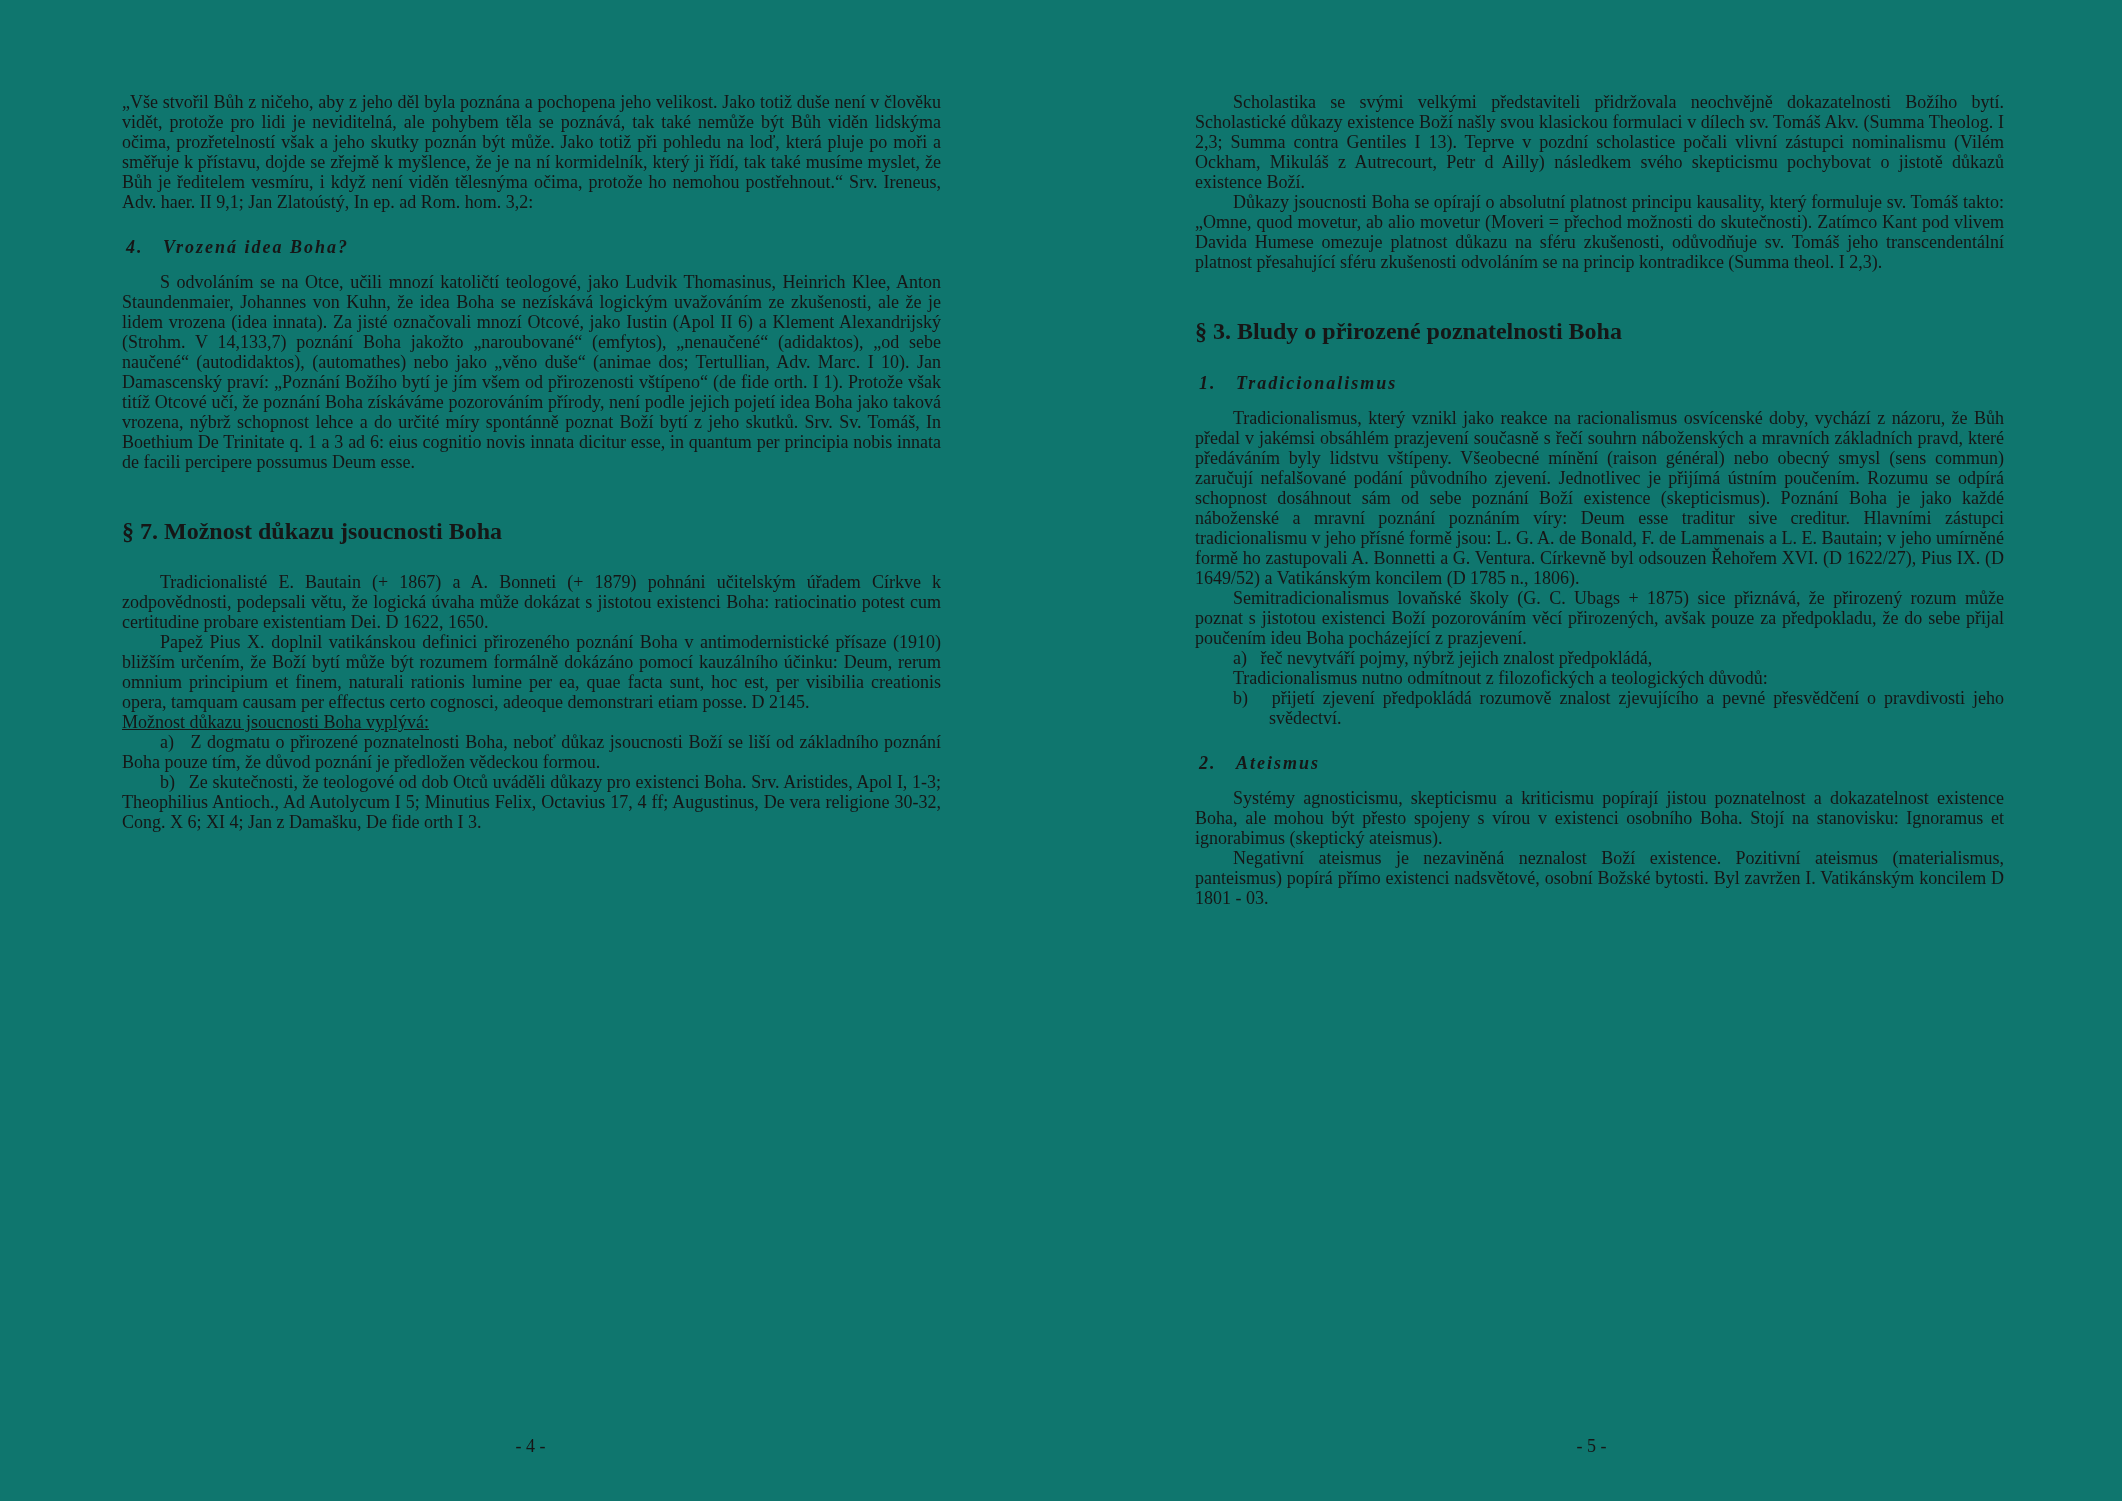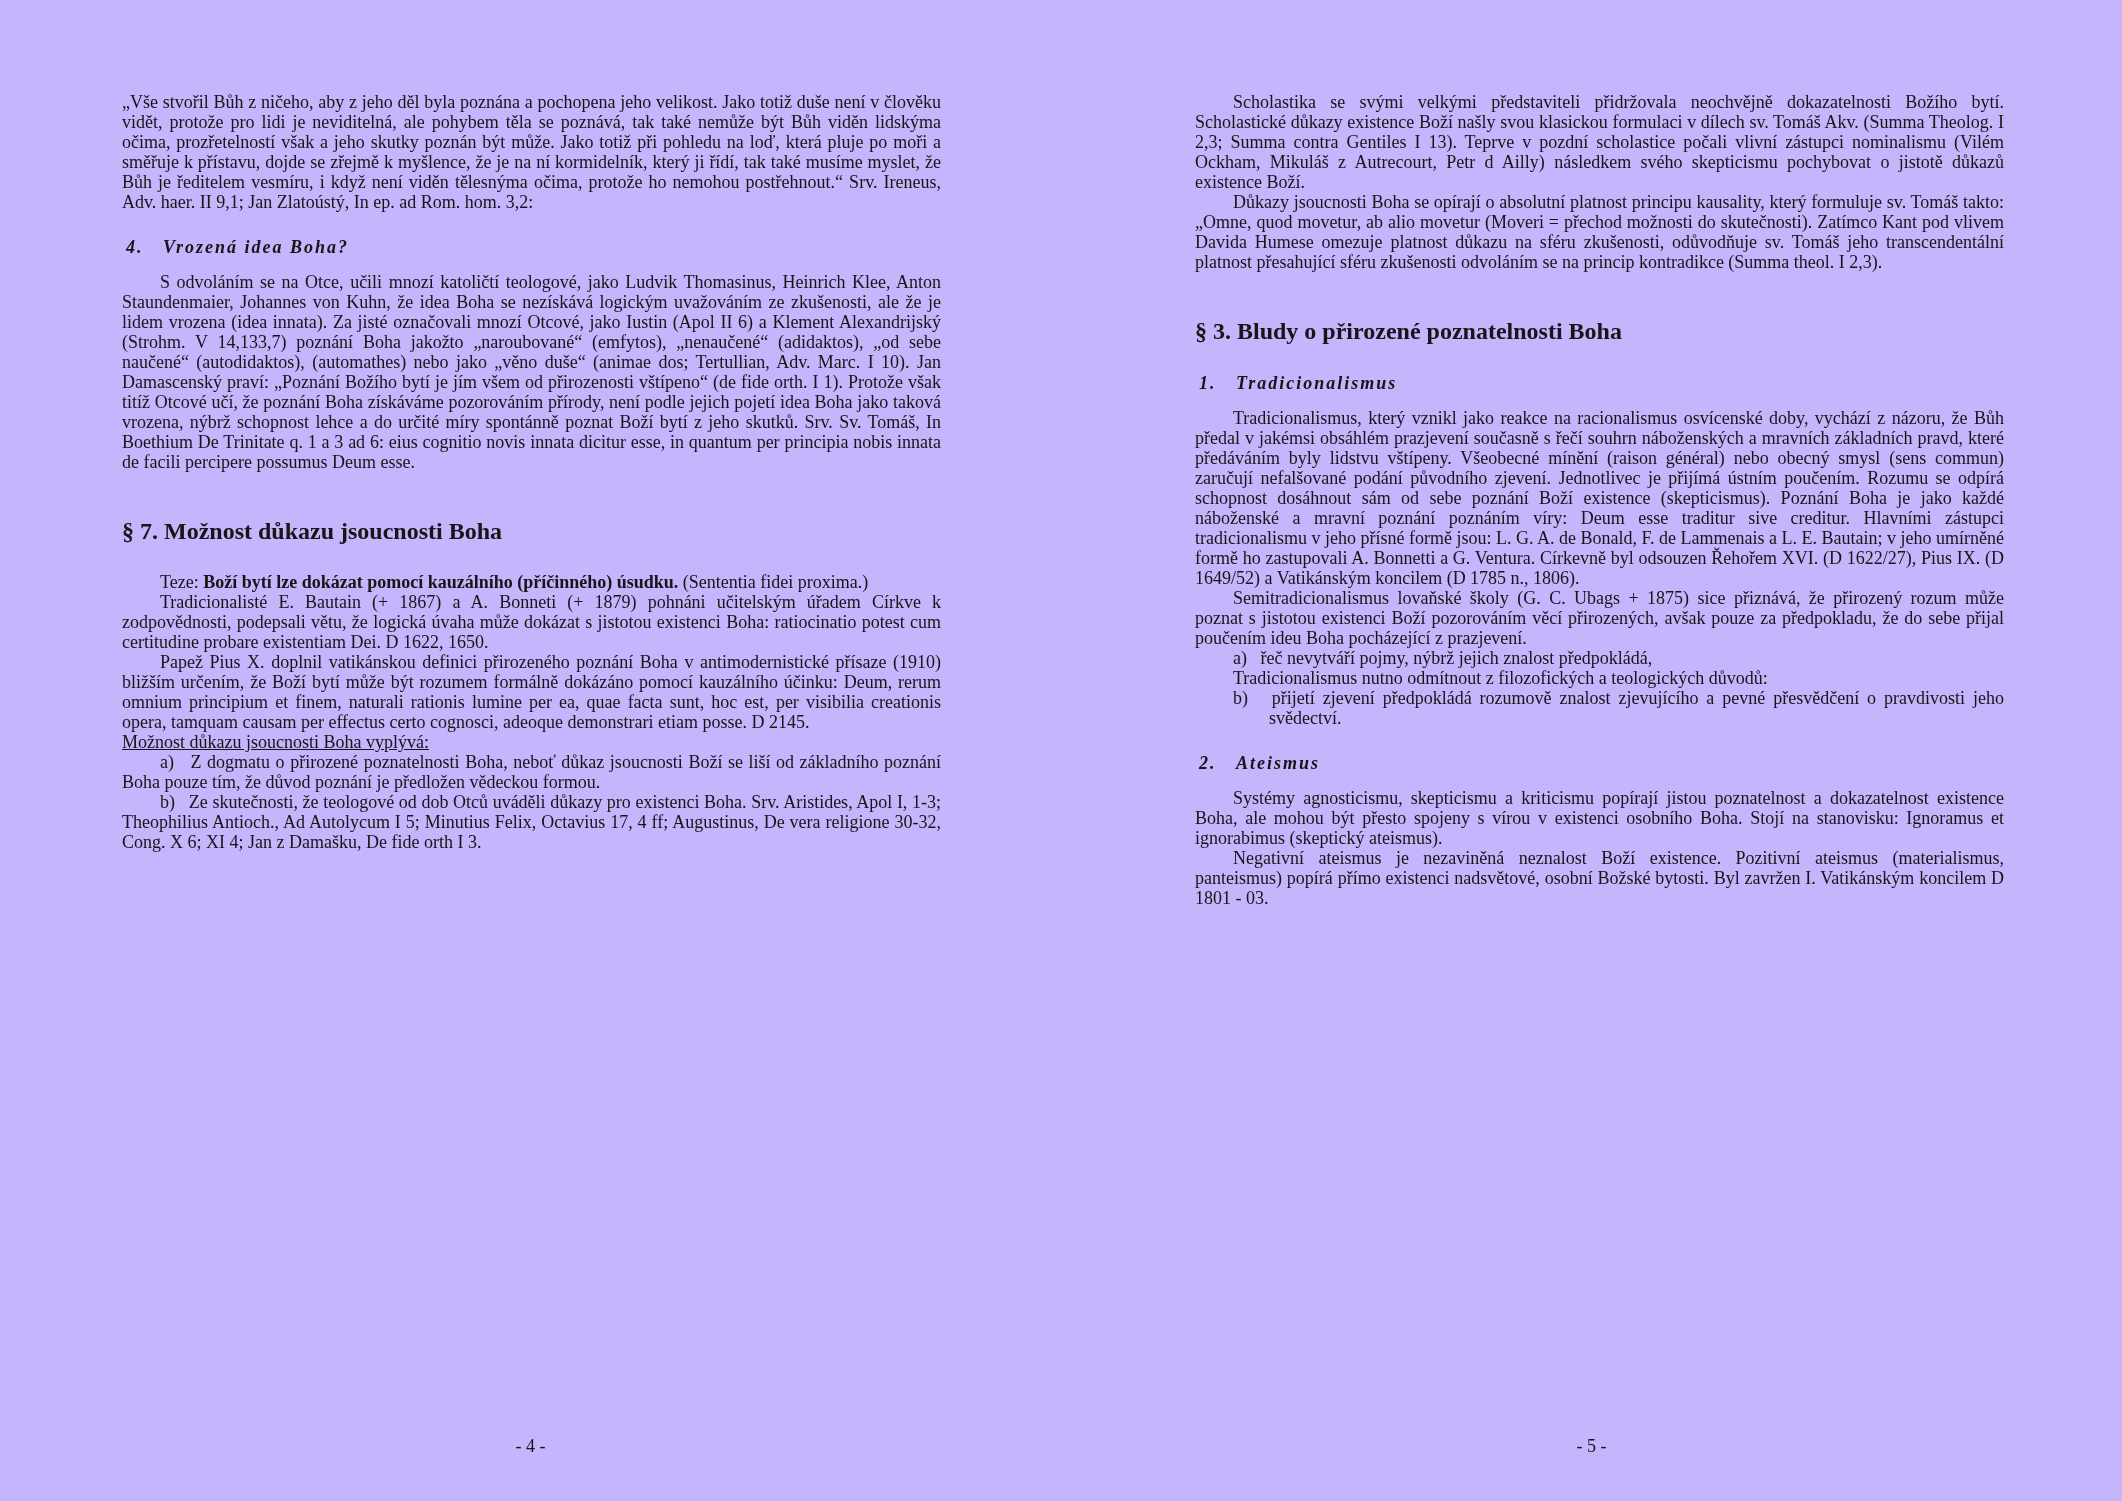--- a/index.html
+++ b/index.html
@@ -2,21 +2,21 @@
 <html lang="cs"><head>
 <meta charset="utf-8">
 <style>
   html, body { margin: 0; padding: 0; }
   body {
     width: 2122px; height: 1501px;
     background: #ffffff;
     color: #161616;
     font-family: "Liberation Serif", "DejaVu Serif", serif;
   }
-  .spread { display: flex; width: 2122px; height: 1501px; background: #c4b5fd; }
+  .spread { display: flex; width: 2122px; height: 1501px; background: #0f766e; }
   .page {
     position: relative;
     width: 1061px; height: 1501px;
     box-sizing: border-box;
     padding: 92px 120px 0 122px;
   }
   .page-right { padding: 92px 118px 12px 134px; }
 
   p.body { margin: 0; font-size: 18px; line-height: 20px; }
   .justify { text-align: justify; }
@@ -49,21 +49,20 @@
 
   <section class="page page-left">
     <p class="body justify">„Vše stvořil Bůh z ničeho, aby z jeho děl byla poznána a pochopena jeho velikost. Jako totiž duše není v člověku vidět, protože pro lidi je neviditelná, ale pohybem těla se poznává, tak také nemůže být Bůh viděn lidskýma očima, prozřetelností však a jeho skutky poznán být může. Jako totiž při pohledu na loď, která pluje po moři a směřuje k přístavu, dojde se zřejmě k myšlence, že je na ní kormidelník, který ji řídí, tak také musíme myslet, že Bůh je ředitelem vesmíru, i když není viděn tělesnýma očima, protože ho nemohou postřehnout.“ Srv. Ireneus, Adv. haer. II 9,1; Jan Zlatoústý, In ep. ad Rom. hom. 3,2:</p>
 
     <h3 class="subheading">4.&nbsp;&nbsp;&nbsp;Vrozená idea Boha?</h3>
 
     <p class="body justify indent">S odvoláním se na Otce, učili mnozí katoličtí teologové, jako Ludvik Thomasinus, Heinrich Klee, Anton Staundenmaier, Johannes von Kuhn, že idea Boha se nezískává logickým uvažováním ze zkušenosti, ale že je lidem vrozena (idea innata). Za jisté označovali mnozí Otcové, jako Iustin (Apol II 6) a Klement Alexandrijský (Strohm. V 14,133,7) poznání Boha jakožto „naroubované“ (emfytos), „nenaučené“ (adidaktos), „od sebe naučené“ (autodidaktos), (automathes) nebo jako „věno duše“ (animae dos; Tertullian, Adv. Marc. I 10). Jan Damascenský praví: „Poznání Božího bytí je jím všem od přirozenosti vštípeno“ (de fide orth. I 1). Protože však titíž Otcové učí, že poznání Boha získáváme pozorováním přírody, není podle jejich pojetí idea Boha jako taková vrozena, nýbrž schopnost lehce a do určité míry spontánně poznat Boží bytí z jeho skutků. Srv. Sv. Tomáš, In Boethium De Trinitate q. 1 a 3 ad 6: eius cognitio novis innata dicitur esse, in quantum per principia nobis innata de facili percipere possumus Deum esse.</p>
 
     <h2 class="section-heading">§ 7. Možnost důkazu jsoucnosti Boha</h2>
 
-    <p class="body justify indent"><span>Teze: </span><strong>Boží bytí lze dokázat pomocí kauzálního (příčinného) úsudku.</strong><span> (Sententia fidei proxima.)</span></p>
 
     <p class="body justify indent">Tradicionalisté E. Bautain (+ 1867) a A. Bonneti (+ 1879) pohnáni učitelským úřadem Církve k zodpovědnosti, podepsali větu, že logická úvaha může dokázat s jistotou existenci Boha: ratiocinatio potest cum certitudine probare existentiam Dei. D 1622, 1650.</p>
 
     <p class="body justify indent">Papež Pius X. doplnil vatikánskou definici přirozeného poznání Boha v antimodernistické přísaze (1910) bližším určením, že Boží bytí může být rozumem formálně dokázáno pomocí kauzálního účinku: Deum, rerum omnium principium et finem, naturali rationis lumine per ea, quae facta sunt, hoc est, per visibilia creationis opera, tamquam causam per effectus certo cognosci, adeoque demonstrari etiam posse. D 2145.</p>
 
     <p class="body underlined-lead">Možnost důkazu jsoucnosti Boha vyplývá:</p>
 
     <p class="body justify indent">a)&nbsp;&nbsp;&nbsp;Z dogmatu o přirozené poznatelnosti Boha, neboť důkaz jsoucnosti Boží se liší od základního poznání Boha pouze tím, že důvod poznání je předložen vědeckou formou.</p>
 
     <p class="body justify indent">b)&nbsp;&nbsp;&nbsp;Ze skutečnosti, že teologové od dob Otců uváděli důkazy pro existenci Boha. Srv. Aristides, Apol I, 1-3; Theophilius Antioch., Ad Autolycum I 5; Minutius Felix, Octavius 17, 4 ff; Augustinus, De vera religione 30-32, Cong. X 6; XI 4; Jan z Damašku, De fide orth I 3.</p>

